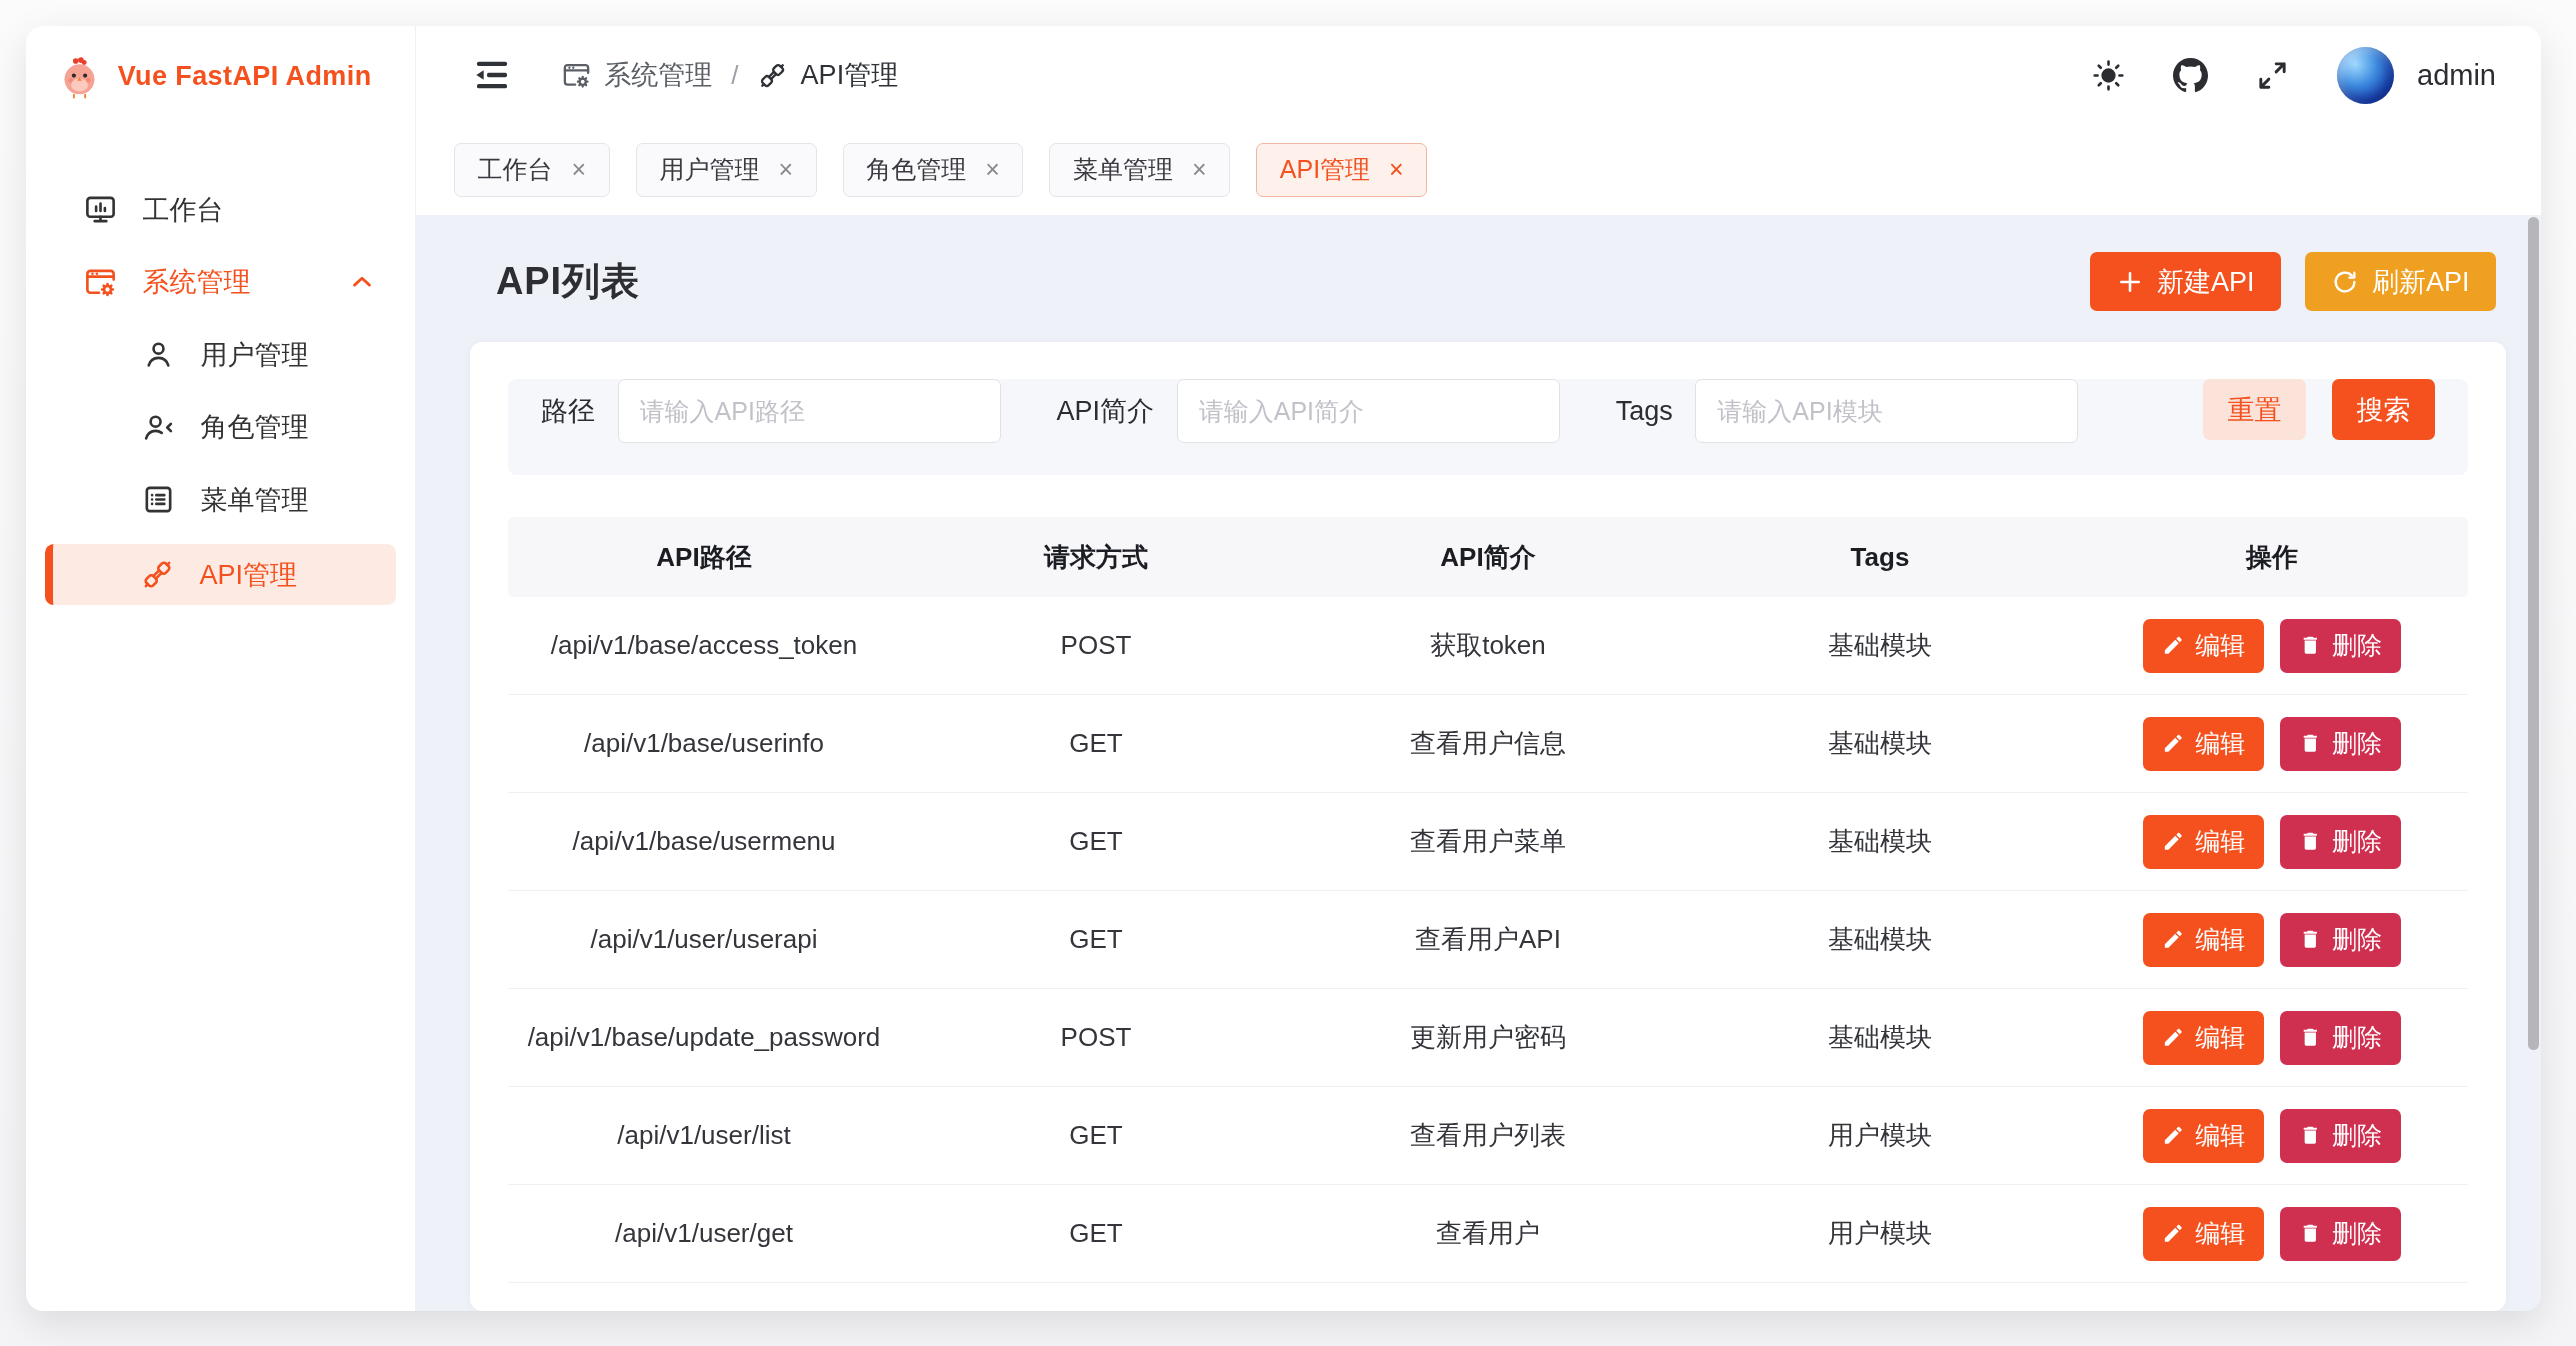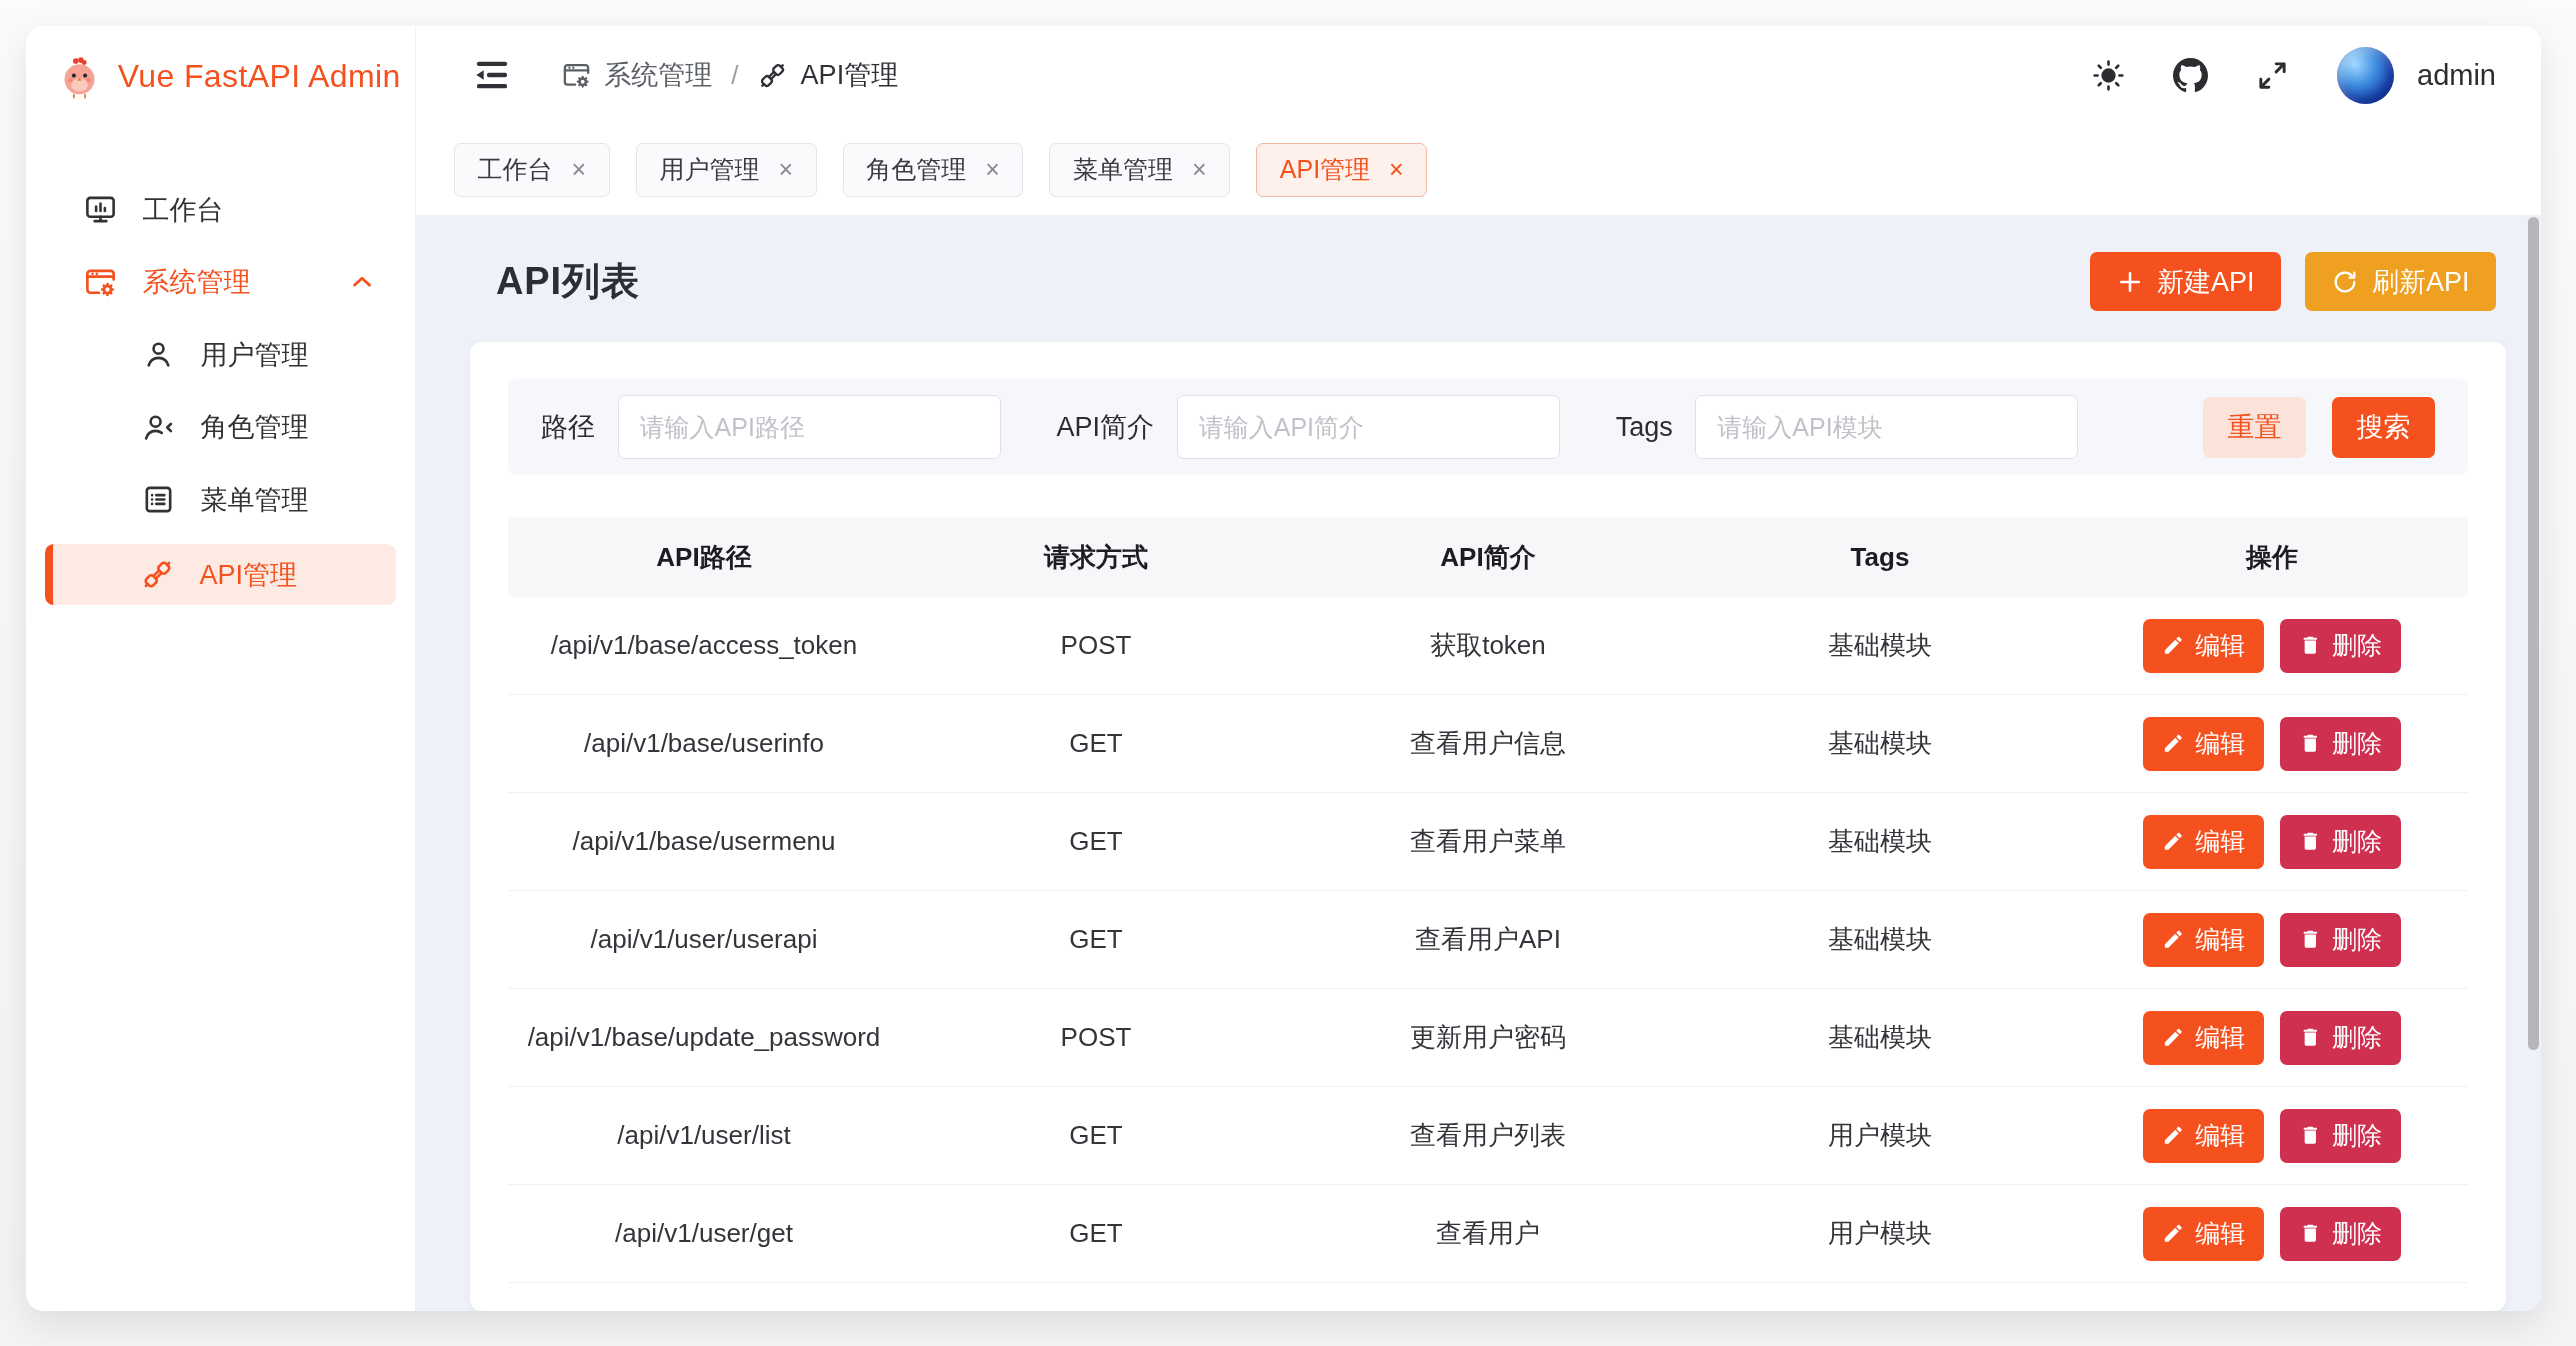--- a/index.html
+++ b/index.html
@@ -14,21 +14,21 @@
   
   .app {
     position:absolute; left:26px; top:26px; width:2515px; height:1285px;
     background:#fff; border-radius:17.4px; overflow:hidden; display:flex;
     box-shadow:0 12.2px 38px rgba(0,0,0,.10);
   }
 
   
   .sidebar { width:390px; flex:none; border-right:1.7px solid #f0f0f2; display:flex; flex-direction:column; }
   .logo-row { height:101px; display:flex; align-items:center; padding-left:31px; gap:15.7px; flex:none; }
-  .brand-title { font-size:32px; font-weight:normal; color:#f4511e; letter-spacing:0.4px;text-align:center; }
+  .brand-title { font-size:27px; font-weight:bold; color:#f4511e; letter-spacing:0.4px;text-align:center; }
   .menu { padding-top:38px; }
   .menu-item { height:56px; margin:16.5px 0; display:flex; align-items:center; gap:24.4px; padding-left:57px; font-size:27px; color:#333; cursor:pointer; }
   .menu-item .mi-icon { width:35px; height:35px; flex:none; }
   .menu-item.red { color:#f4511e; }
   .menu-item .chev { margin-left:auto; margin-right:38px; color:#f4511e; }
   .menu-item.sub { padding-left:115px; }
   .menu-item.active {
     margin:16.5px 19px; padding-left:87px; background:#fdeae3; color:#f4511e;
     border-left:8.7px solid #f4511e; border-radius:8.7px; height:61px;
   }
@@ -64,21 +64,21 @@
   .content { flex:1; background:#eef1f7; padding:37px 35px 0 54px; position:relative; overflow:hidden; display:flex; flex-direction:column; }
   .page-head { display:flex; align-items:center; margin:0 10.5px 31px 26px; flex:none; }
   .page-title { font-size:38px; font-weight:600; color:#2c2e33; letter-spacing:0.9px;text-align:right; }
   .head-btns { margin-left:auto; display:flex; gap:24.4px; }
   .btn { height:59px; border:none; border-radius:7px; font-size:27px; color:#fff; display:flex; align-items:center; gap:13px; padding:0 26px; cursor:pointer; font-family:inherit; }
   .btn-new { background:#f4511e; }
   .btn-refresh { background:#f0a020; }
 
   .card { background:#fff; border-radius:12.2px; padding:37px 38px 0; flex:1; display:flex; flex-direction:column; overflow:hidden; box-shadow:0 1.7px 8.7px rgba(30,40,70,.04); }
 
-  .filterbar { background:#f6f7fa; border-radius:8.7px; height:96px; flex:none; display:flex; align-items:center; padding:0 33px; }
+  .filterbar { background:#f6f7fa; border-radius:8.7px; height:96px; flex:none; display:flex; align-items:flex-start; padding:0 33px; }
   .f-group { display:flex; align-items:center; }
   .f-group + .f-group { margin-left:56px; }
   .f-label { font-size:27px; color:#2b2d31; white-space:nowrap; }
   .f-input { width:383px; height:64px; margin-left:22.6px; border:1.7px solid #e0e0e6; border-radius:7px; background:#fff; font-size:25px; color:#333; padding:4px 21px; outline:none; font-family:inherit; }
   .f-input::placeholder { color:#c1c1c9; }
   .f-actions { margin-left:auto; display:flex; gap:26px; }
   .btn-sm { height:61px; min-width:103px; border:none; border-radius:7px; font-size:27px; cursor:pointer; font-family:inherit; }
   .btn-reset { background:#fbe3da; color:#f4511e; }
   .btn-search { background:#f4511e; color:#fff; }
 

